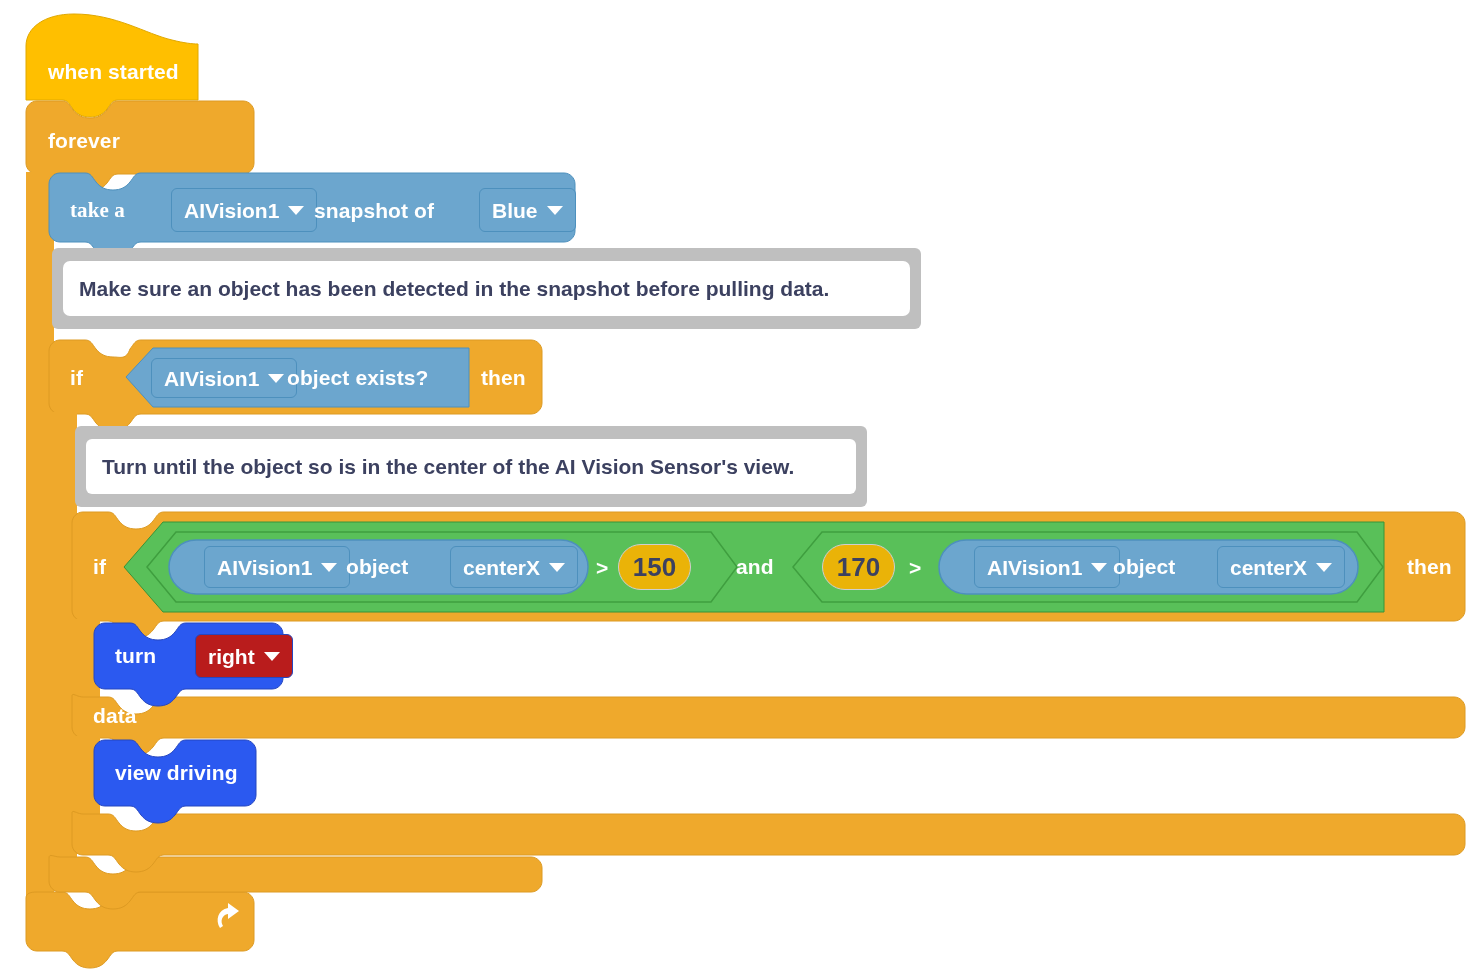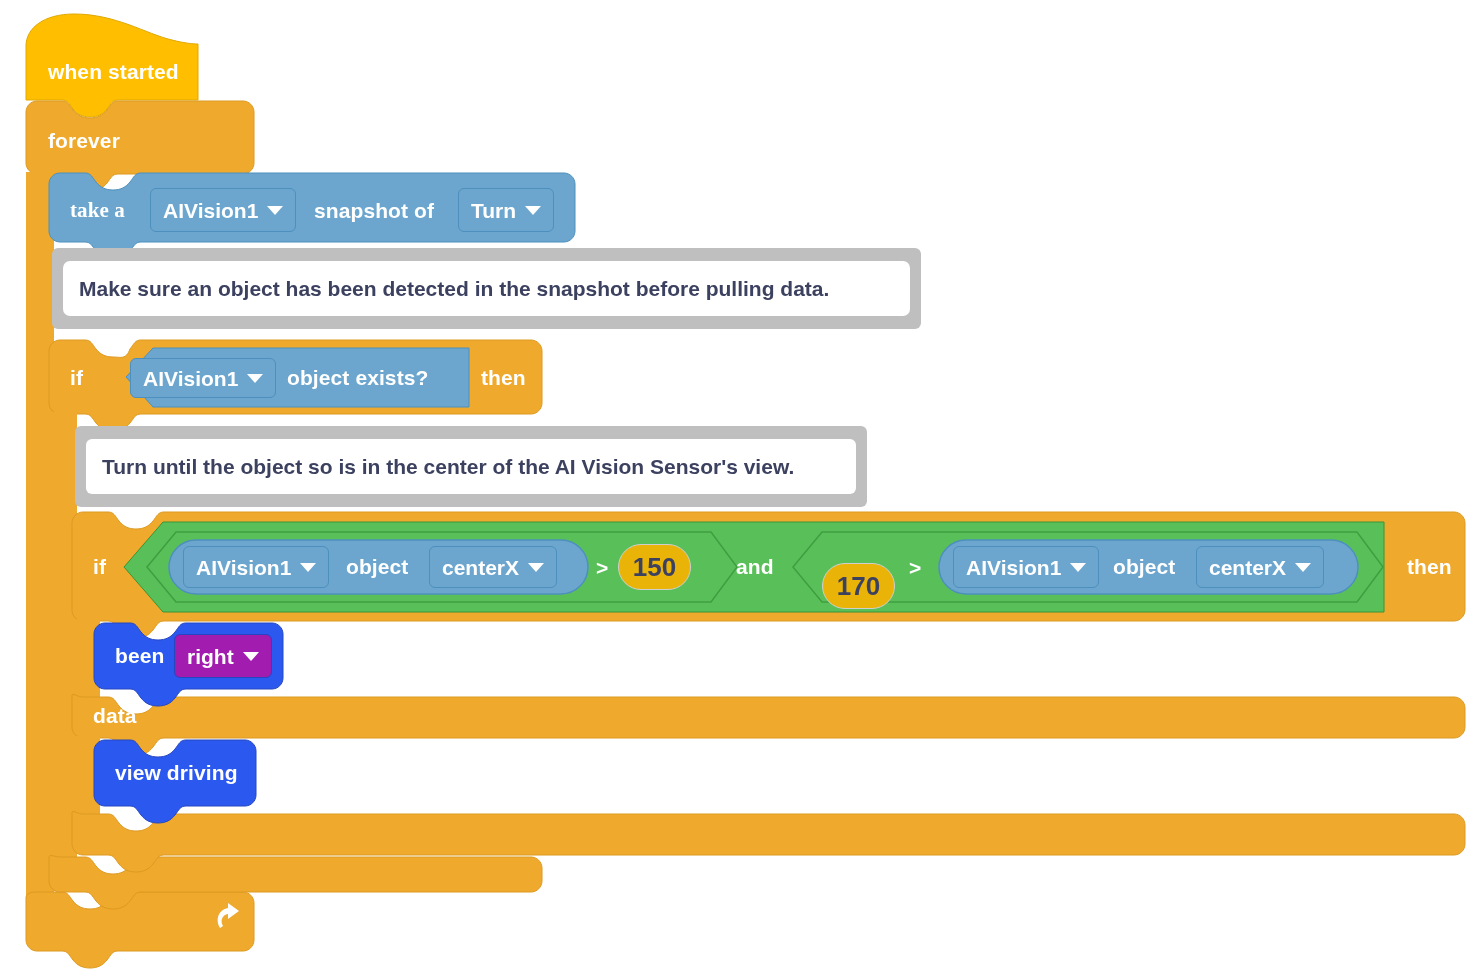--- a/index.html
+++ b/index.html
@@ -41,34 +41,35 @@
     align-items: center;
     justify-content: center;
     box-sizing: border-box;
     border-radius: 6px;
     padding: 0 12px;
     font-weight: bold;
     font-size: 21px;
     color: #ffffff;
     white-space: nowrap;
     line-height: 1;
+    margin-left: 21px;
   }
   .field .ftext { margin-right: 9px; }
   .field.nocaret .ftext { margin-right: 0; }
   .caret {
     width: 0; height: 0;
     border-left: 8px solid transparent;
     border-right: 8px solid transparent;
     border-top: 9px solid #ffffff;
     flex: 0 0 auto;
   }
 
   
   .field.sensing { background: #6ca6ce; border: 1px solid #4d90bd; }
-  .field.motion  { background: #a21caf; border: 1px solid #2546bf; }
+  .field.motion  { background: #b91c1c; border: 1px solid #2546bf; }
 
   
   .numfield {
     position: absolute;
     display: flex;
     align-items: center;
     justify-content: center;
     box-sizing: border-box;
     background: #eab308;
     border: 1px solid #cfcfcf;
@@ -364,21 +365,21 @@
 
   <div class="blabel" style="left:40px; top:130px;">forever</div>
 
   <div class="blabel" style="left:62px; top:200px;font-family:Liberation Serif, serif;">take a</div>
   <div class="field sensing" style="left:142px; top:188px; height:44px;">
     <span class="ftext">AIVision1</span>
     <span class="caret"></span>
   </div>
   <div class="blabel" style="left:306px; top:200px;">snapshot of</div>
   <div class="field sensing" style="left:450px; top:188px; height:44px;">
-    <span class="ftext">Turn</span>
+    <span class="ftext">Blue</span>
     <span class="caret"></span>
   </div>
 
   <div class="comment" style="left:44px; top:248px; width:869px; height:81px;">
     <div class="comment-inner" style="left:11px; top:13px; width:847px; height:55px;border-radius:7px;">Make sure an object has been detected in the snapshot before pulling data.</div>
   </div>
 
   <div class="blabel" style="left:62px; top:367px;">if</div>
   <div class="field sensing nocaret" style="left:122px; top:358px; height:40px; background:#6ca6ce; border-color:#4d90bd;">
     <span class="ftext" style="margin-right:9px;">AIVision1</span>
@@ -400,34 +401,34 @@
   <div class="blabel" style="left:338px; top:556px;">object</div>
   <div class="field sensing" style="left:421px; top:546px; height:42px;">
     <span class="ftext">centerX</span>
     <span class="caret"></span>
   </div>
   <div class="blabel" style="left:588px; top:557px;">&gt;</div>
   <div class="numfield" style="left:610px; top:544px; width:73px; height:46px;">150</div>
 
   <div class="blabel" style="left:728px; top:556px;">and</div>
 
-  <div class="numfield" style="left:814px; top:544px; width:73px; height:46px;margin-top:19px;">170</div>
+  <div class="numfield" style="left:814px; top:544px; width:73px; height:46px;">170</div>
   <div class="blabel" style="left:901px; top:557px;">&gt;</div>
   <div class="field sensing" style="left:945px; top:546px; height:42px;">
     <span class="ftext">AIVision1</span>
     <span class="caret"></span>
   </div>
   <div class="blabel" style="left:1105px; top:556px;">object</div>
   <div class="field sensing" style="left:1188px; top:546px; height:42px;">
     <span class="ftext">centerX</span>
     <span class="caret"></span>
   </div>
   <div class="blabel" style="left:1399px; top:556px;">then</div>
 
-  <div class="blabel" style="left:107px; top:645px;">been</div>
+  <div class="blabel" style="left:107px; top:645px;">turn</div>
   <div class="field motion" style="left:166px; top:634px; height:44px;">
     <span class="ftext">right</span>
     <span class="caret"></span>
   </div>
 
   <div class="blabel" style="left:85px; top:705px;">data</div>
 
   <div class="blabel" style="left:107px; top:762px;">view driving</div>
 
 </div>

